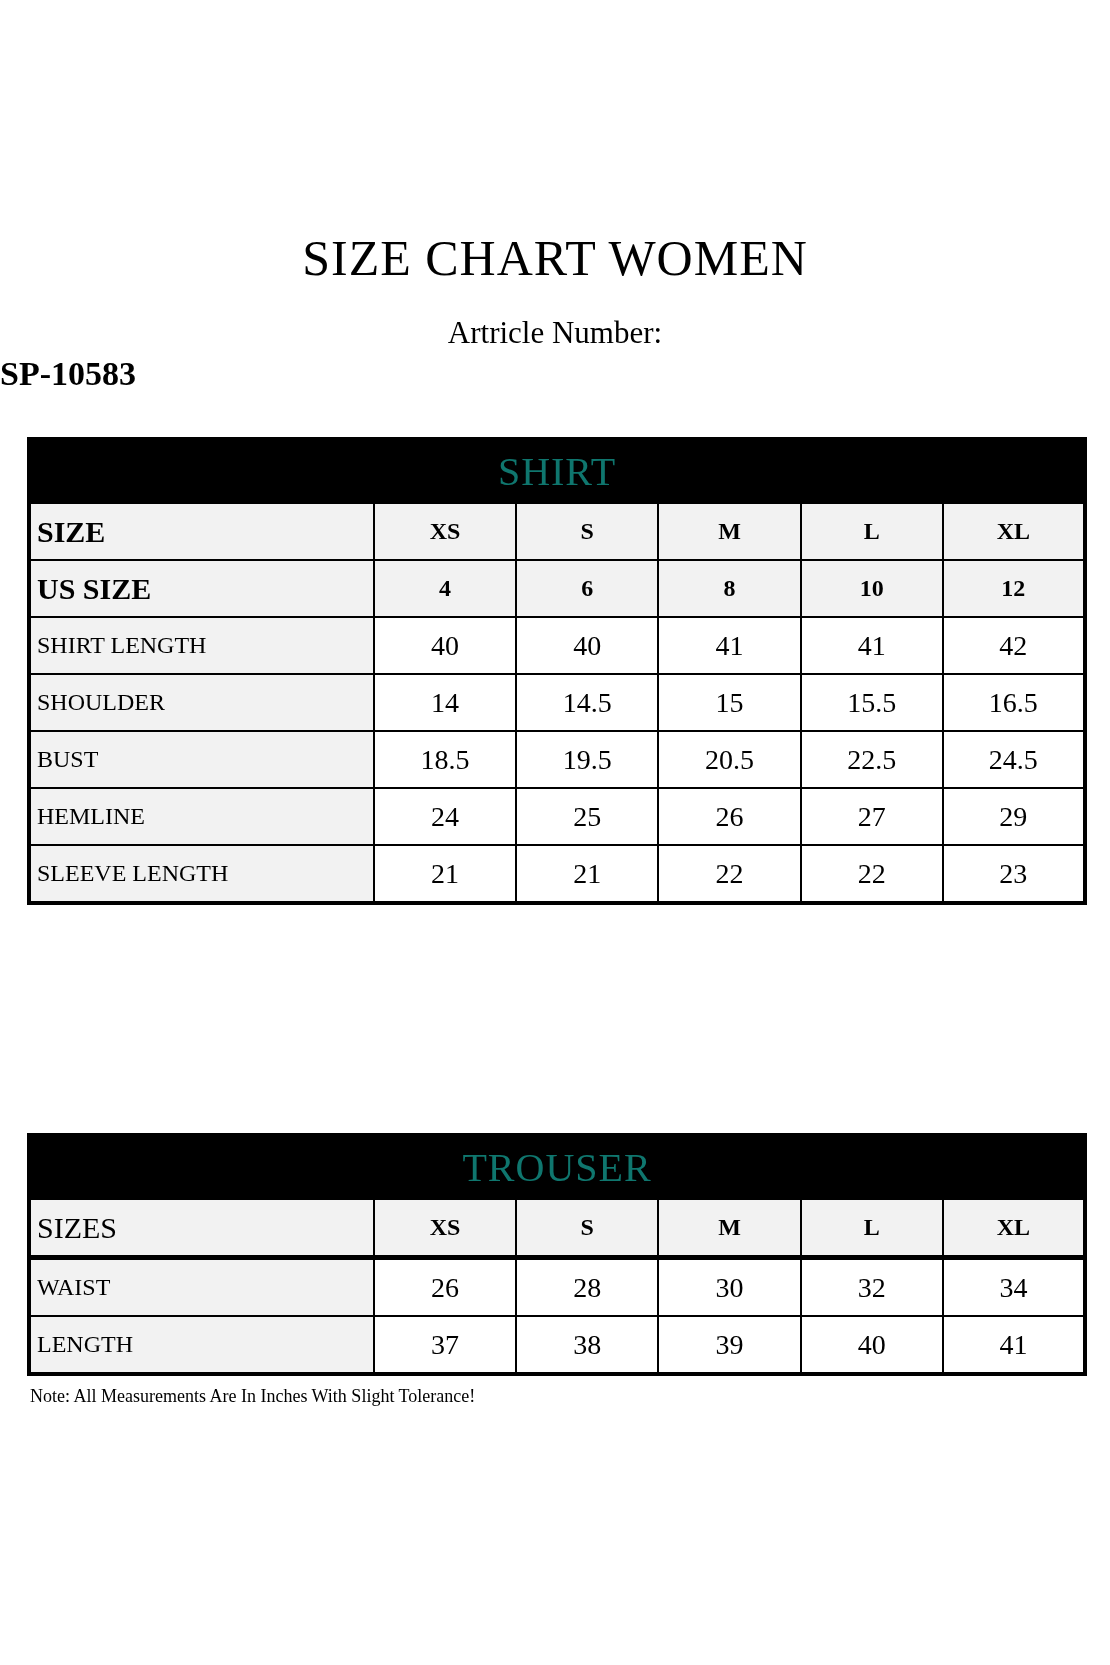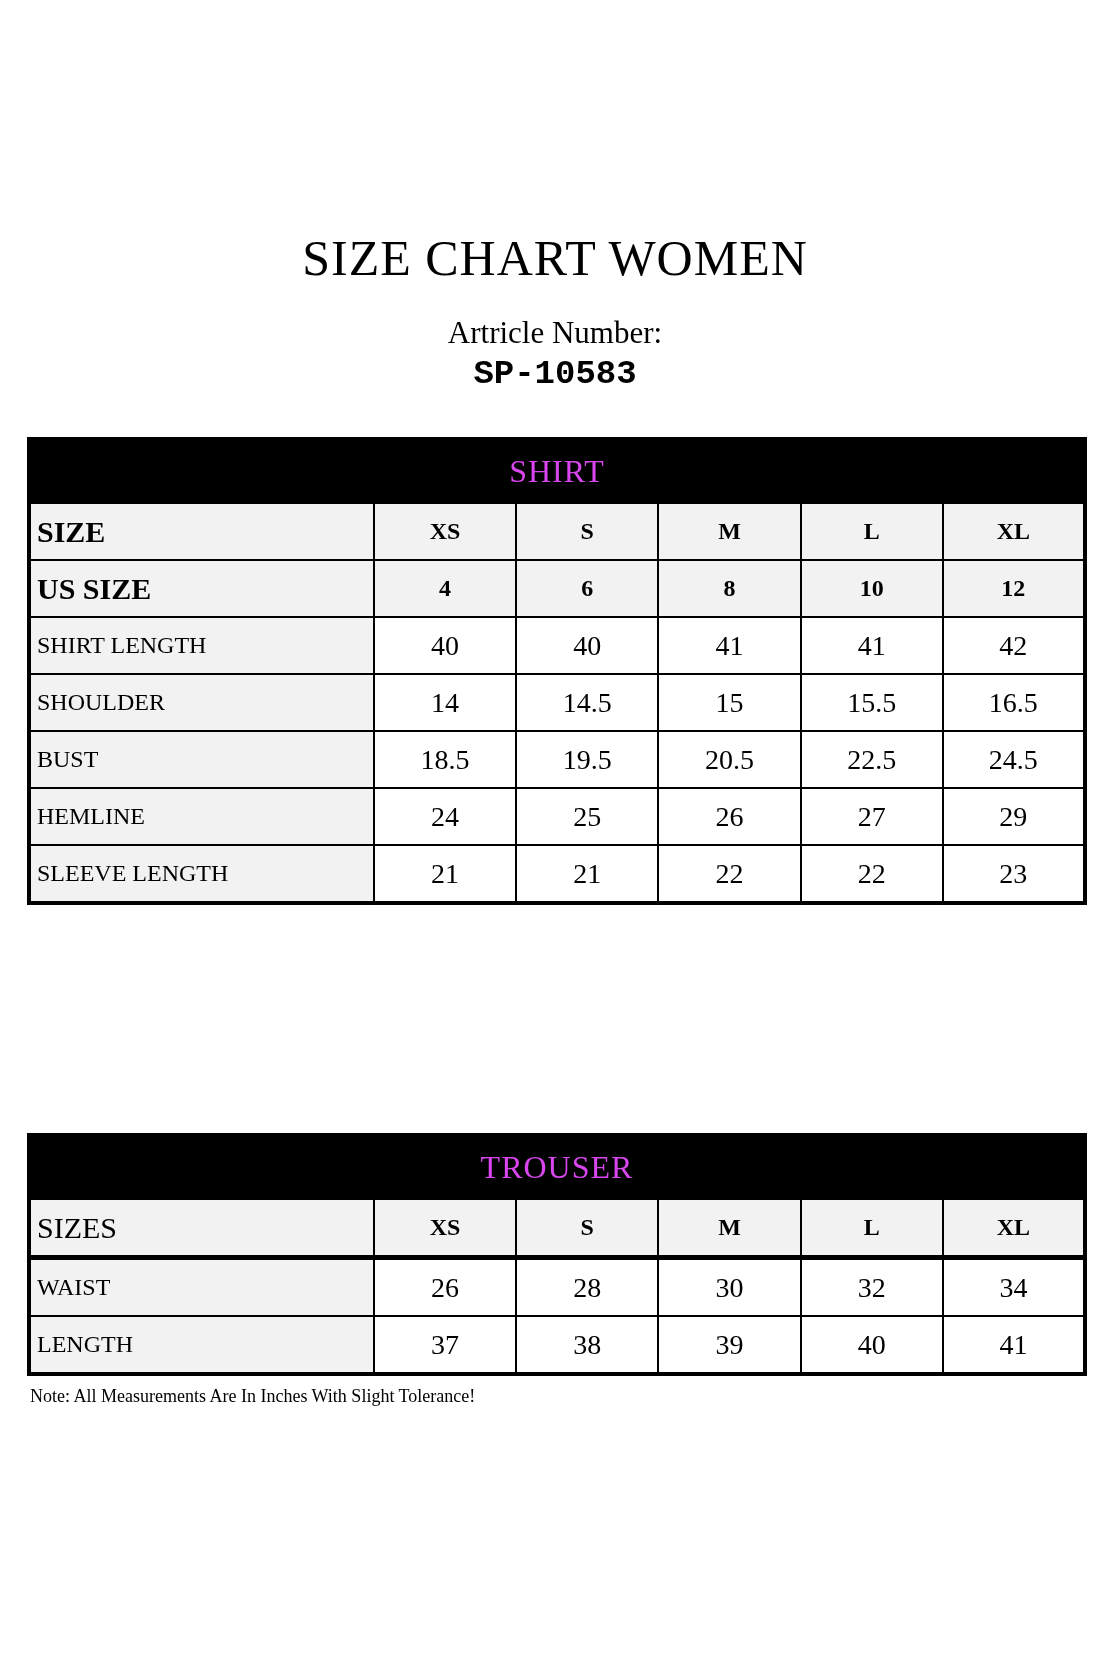--- a/index.html
+++ b/index.html
@@ -15,37 +15,37 @@
     position:absolute;top:233px;left:0;width:100%;
     text-align:center;font-size:50px;font-weight:400;line-height:1.0;
     letter-spacing:1px;
   }
   .article-label{
     position:absolute;top:317px;left:0;width:100%;
     text-align:center;font-size:31px;line-height:1.0;
   }
   .article-number{
     position:absolute;top:357px;left:0;width:100%;
-    text-align:center;font-size:34px;font-weight:700;line-height:1.0;font-family:Liberation Mono, monospace;
+    font-size:34px;font-weight:700;line-height:1.0;
   }
   table.size-table{
     position:absolute;left:27px;
     width:1056px;
     border-collapse:collapse;
     table-layout:fixed;
   }
   #shirt-table{top:437px;}
   #trouser-table{top:1133px;}
   table.size-table, table.size-table th, table.size-table td{
     border:2px solid #000;
   }
   table.size-table{border:4px solid #000;}
   th.band{
-    background:#000;color:#d946ef;
-    font-size:32px;font-weight:400;
+    background:#000;color:#0f766e;
+    font-size:40px;font-weight:400;
     text-align:center;vertical-align:middle;
     height:59px;letter-spacing:1px;
     border:4px solid #000;
   }
   col.col-label{width:345px;}
   col.col-size{width:142.2px;}
   tr.hdr td{background:#f2f2f2;height:53px;vertical-align:middle;}
   tr.hdr td.lbl{font-size:30px;text-align:left;padding-left:6px;}
   tr.hdr.bold td.lbl{font-weight:700;}
   tr.hdr td.val{font-size:24px;font-weight:700;text-align:center;}

